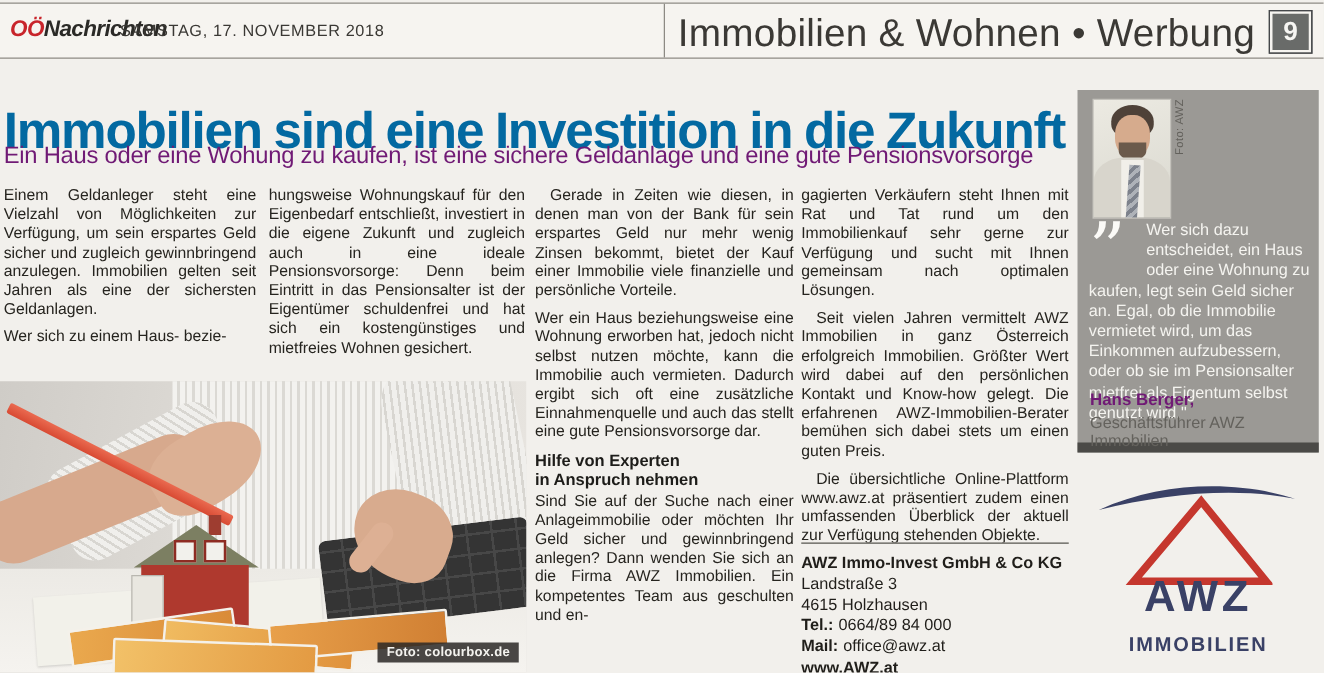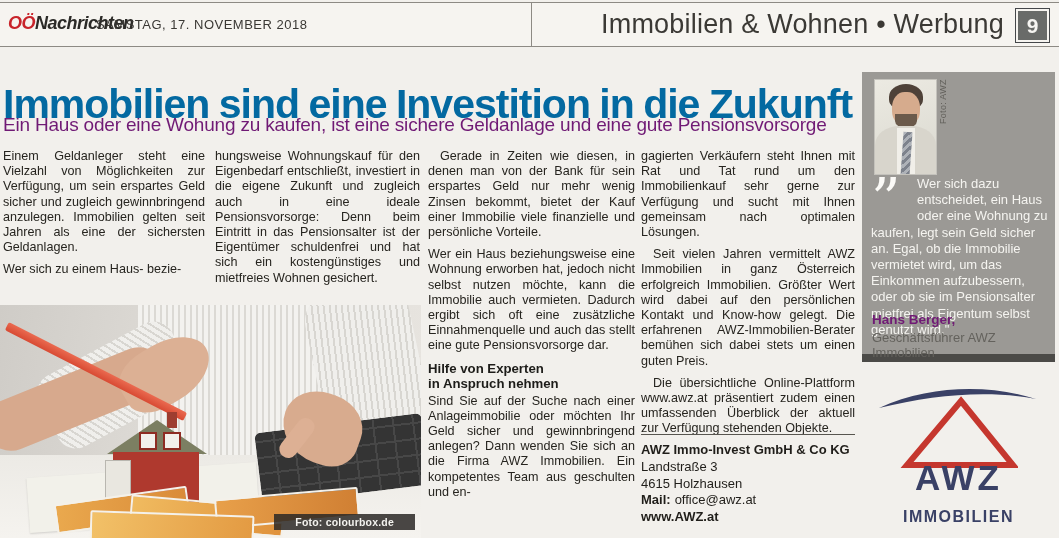--- a/index.html
+++ b/index.html
@@ -13,21 +13,21 @@
   
   .band{
     position:absolute;left:0;top:2px;width:1059px;height:43px;
     background:#f6f4f0;border-top:1px solid #8d8a84;border-bottom:1px solid #8d8a84;
   }
   .band .vdiv{position:absolute;left:531px;top:0;width:1px;height:100%;background:#8d8a84;}
   .brand{position:absolute;left:8px;top:10px;font-size:18px;font-weight:bold;font-style:italic;letter-spacing:-0.5px;}
   .brand .oo{color:#c8242b;}
   .brand .rest{color:#2b2a27;}
   .date{position:absolute;left:96px;top:14px;font-size:13px;letter-spacing:0.5px;color:#3a3834;}
-  .section{position:absolute;right:55px;top:6px;font-size:27px;color:#3b3935;letter-spacing:0.2px;}
+  .section{position:absolute;right:55px;top:6px;font-size:31px;color:#3b3935;letter-spacing:0.2px;}
   .pagebox{
     position:absolute;right:9px;top:5px;width:33px;height:33px;
     background:#696b69;border:1px solid #45474a;box-shadow:0 0 0 2px #f6f4f0 inset;
     color:#f6f5f2;font-size:21px;font-weight:bold;display:flex;align-items:center;justify-content:center;
   }
 
   
   .headline{
     position:absolute;left:3px;top:56px;width:856px;
     font-size:41px;font-weight:bold;color:#0369a1;letter-spacing:-1px;word-spacing:-1px;line-height:1.05;
@@ -94,21 +94,21 @@
   .ph-porch{position:absolute;left:0px;top:40px;width:24px;height:40px;background:#e9e7e0;border:1px solid #b9b7b0;}
   .ph-win{position:absolute;top:12px;width:14px;height:14px;background:#f2f1ec;border:2px solid #8e2c23;}
   .ph-win.w1{left:34px;} .ph-win.w2{left:58px;}
   .ph-note{position:absolute;height:26px;border:2px solid #f4f1ea;border-radius:2px;}
   .n1{left:55px;top:190px;width:130px;transform:rotate(-8deg);background:linear-gradient(100deg,#eaa94e,#d98a38);}
   .n2{left:130px;top:196px;width:150px;transform:rotate(5deg);background:linear-gradient(100deg,#f0bb60,#e0923c);}
   .n3{left:215px;top:188px;width:140px;transform:rotate(-5deg);background:linear-gradient(100deg,#e8a04a,#d07f33);}
   .n4{left:90px;top:208px;width:160px;transform:rotate(2deg);background:linear-gradient(100deg,#f2c168,#e39a42);}
   .ph-caption{
     position:absolute;right:6px;bottom:8px;background:rgba(42,40,38,0.85);
-    color:#f3f2ee;font-size:10.5px;font-weight:bold;padding:2px 21px;letter-spacing:0.2px;
+    color:#f3f2ee;font-size:10.5px;font-weight:bold;padding:2px 7px;letter-spacing:0.2px;
   }
 
   
   .graybox{position:absolute;left:862px;top:72px;width:193px;height:282px;
     background:#9b9995;border-bottom:8px solid #4b4a47;}
   .hb-photo{position:absolute;left:13px;top:8px;width:61px;height:94px;overflow:hidden;
     background:linear-gradient(160deg,#eceae2,#d9d8cf);box-shadow:0 0 0 1px #c4c2bc;}
   .hb-hair{position:absolute;left:14px;top:4px;width:34px;height:26px;border-radius:50% 50% 40% 40%;background:#4e4138;}
   .hb-face{position:absolute;left:17px;top:12px;width:28px;height:34px;border-radius:45%;background:#d6ab8d;}
   .hb-beard{position:absolute;left:20px;top:34px;width:22px;height:14px;border-radius:0 0 50% 50%;background:#6b5a4b;}
@@ -165,20 +165,21 @@
 <div class="col" id="col3">
     <p>gagierten Verkäufern steht Ihnen mit Rat und Tat rund um den Immobilienkauf sehr gerne zur Verfügung und sucht mit Ihnen gemeinsam nach optimalen Lösungen.</p>
     <p class="ind">Seit vielen Jahren vermittelt AWZ Immobilien in ganz Österreich erfolgreich Immobilien. Größter Wert wird dabei auf den persönlichen Kontakt und Know-how gelegt. Die erfahrenen AWZ-Immobilien-Berater bemühen sich dabei stets um einen guten Preis.</p>
     <p class="ind">Die übersichtliche Online-Plattform www.awz.at präsentiert zudem einen umfassenden Überblick der aktuell zur Verfügung stehenden Objekte.</p>
   </div>
 
 <div class="contact">
   <div class="company">AWZ Immo-Invest GmbH &amp; Co KG</div>
   <div>Landstraße 3</div>
   <div>4615 Holzhausen</div>
+  <div><b>Tel.:</b><span>0664/89 84 000</span></div>
   <div><b>Mail:</b><span>office@awz.at</span></div>
   <div class="web">www.AWZ.at</div>
 </div>
 
 <div class="photo">
   <div class="ph-torso"></div>
   <div class="ph-rarm"></div>
   <div class="ph-lsleeve"></div>
   <div class="ph-lfore"></div>
   <div class="ph-desk"></div>

